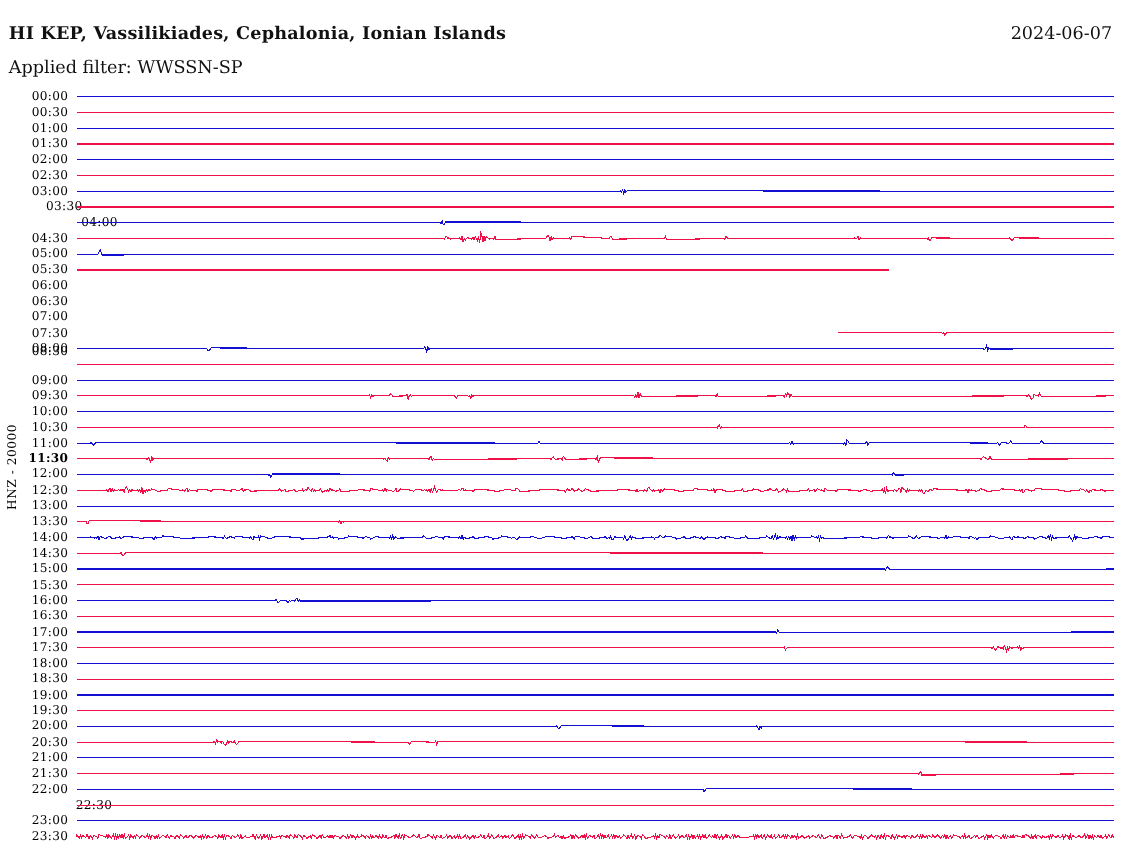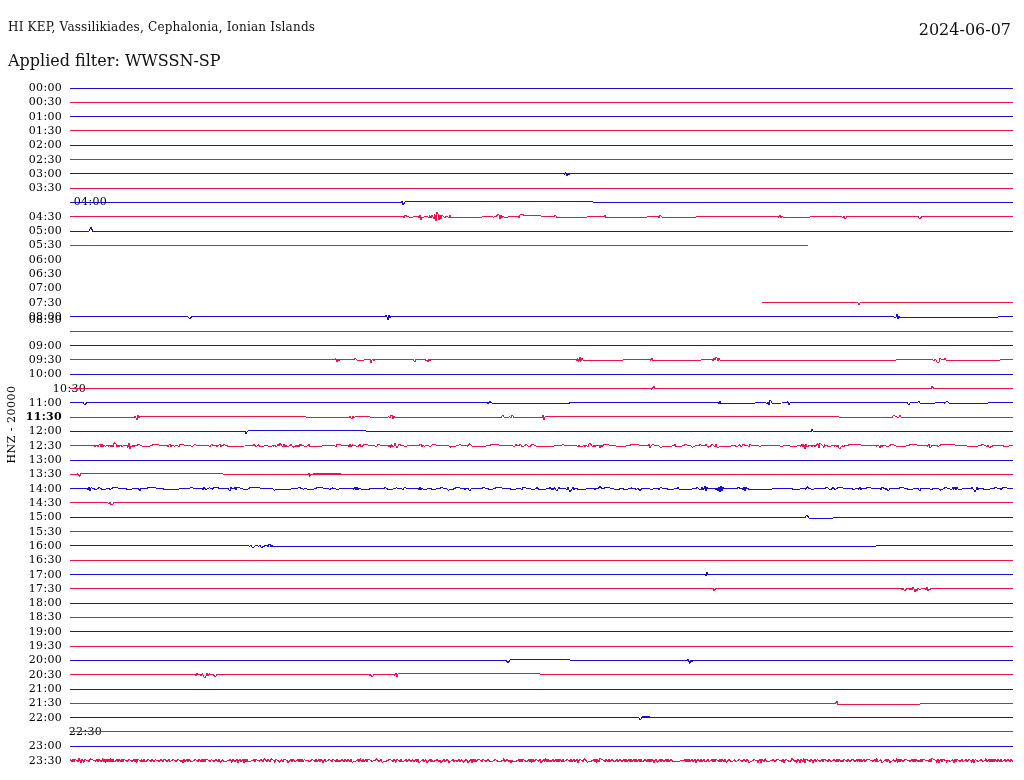--- a/index.html
+++ b/index.html
@@ -1,18 +1,18 @@
 <!DOCTYPE html>
 <html><head>
 <meta charset="utf-8">
 <style>
   html,body{margin:0;padding:0;background:#ffffff;}
   .page{position:relative;width:1024px;height:780px;background:#ffffff;overflow:hidden;
         font-family:"DejaVu Serif", serif;color:#111;}
-  .title{position:absolute;left:8px;top:20px;font-size:12px;letter-spacing:0.2px;white-space:pre;}
+  .title{position:absolute;left:8px;top:20px;font-size:16px;letter-spacing:0.2px;white-space:pre;font-weight:bold;}
   .date{position:absolute;right:13px;top:20px;font-size:16px;}
   .filter{position:absolute;left:8px;top:51px;font-size:16px;white-space:pre;}
   .time-labels{position:absolute;left:0;top:0;width:62px;height:780px;}
   .tlabel{position:absolute;width:62px;text-align:right;font-size:11px;line-height:12px;
           letter-spacing:0.3px;color:#000;}
   .chan{position:absolute;left:-34px;top:418px;width:90px;text-align:center;font-size:11px;
         transform:rotate(-90deg);color:#000;letter-spacing:0.5px;}
   svg.plot{position:absolute;left:0;top:0;}
   path{stroke-width:1px;}
 </style>
@@ -25,35 +25,35 @@
   <div class="filter">Applied filter: WWSSN-SP</div>
   <div class="chan">HNZ - 20000</div>
   <div class="time-labels">
       <div class="tlabel" style="top: 82px;">00:00</div>
       <div class="tlabel" style="top: 96.31px;">00:30</div>
       <div class="tlabel" style="top: 110.62px;">01:00</div>
       <div class="tlabel" style="top: 124.93px;">01:30</div>
       <div class="tlabel" style="top: 139.24px;">02:00</div>
       <div class="tlabel" style="top: 153.55px;">02:30</div>
       <div class="tlabel" style="top: 167.86px;">03:00</div>
-      <div class="tlabel" style="top: 182.17px;">03:30</div>
+      <div class="tlabel" style="top: 182.17px; padding-left: 13px;">03:30</div>
       <div class="tlabel" style="top: 196.48px; padding-left: 45px;">04:00</div>
       <div class="tlabel" style="top: 210.79px;">04:30</div>
       <div class="tlabel" style="top: 225.1px;">05:00</div>
       <div class="tlabel" style="top: 239.41px;">05:30</div>
       <div class="tlabel" style="top: 253.72px;">06:00</div>
       <div class="tlabel" style="top: 268.03px;">06:30</div>
       <div class="tlabel" style="top: 282.34px;">07:00</div>
       <div class="tlabel" style="top: 296.65px;">07:30</div>
       <div class="tlabel" style="top: 310.96px;">08:00</div>
       <div class="tlabel" style="top: 314px;">08:30</div>
       <div class="tlabel" style="top: 339.58px;">09:00</div>
       <div class="tlabel" style="top: 353.89px;">09:30</div>
       <div class="tlabel" style="top: 368.2px;">10:00</div>
-      <div class="tlabel" style="top: 382.51px; padding-left: 24px;">10:30</div>
+      <div class="tlabel" style="top: 382.51px;">10:30</div>
       <div class="tlabel" style="top: 396.82px;">11:00</div>
       <div class="tlabel" style="top: 411.13px; font-weight: bold;">11:30</div>
       <div class="tlabel" style="top: 425.44px;">12:00</div>
       <div class="tlabel" style="top: 439.75px;">12:30</div>
       <div class="tlabel" style="top: 454.06px;">13:00</div>
       <div class="tlabel" style="top: 468.37px;">13:30</div>
       <div class="tlabel" style="top: 482.68px;">14:00</div>
       <div class="tlabel" style="top: 496.99px;">14:30</div>
       <div class="tlabel" style="top: 511.3px;">15:00</div>
       <div class="tlabel" style="top: 525.61px;">15:30</div>

